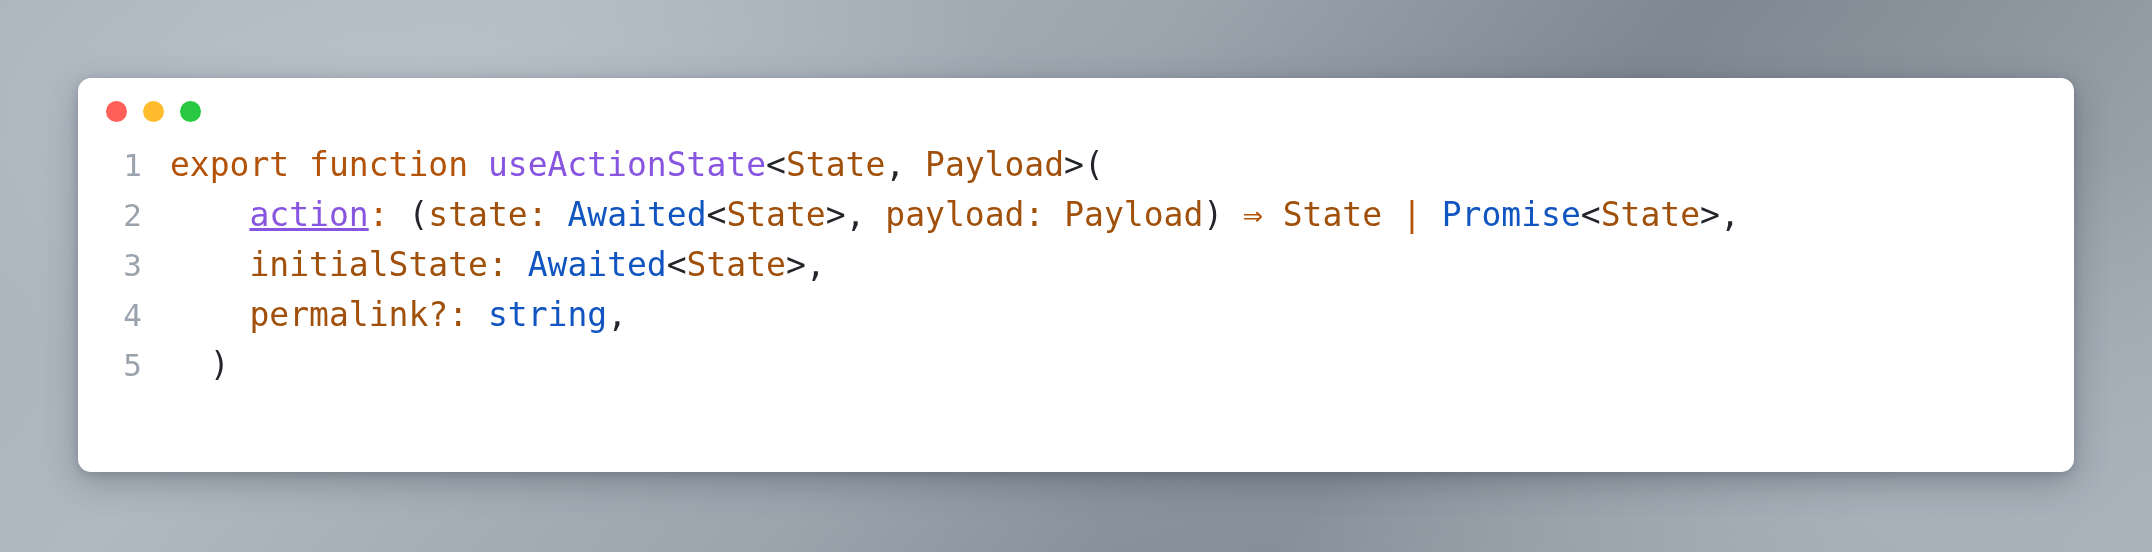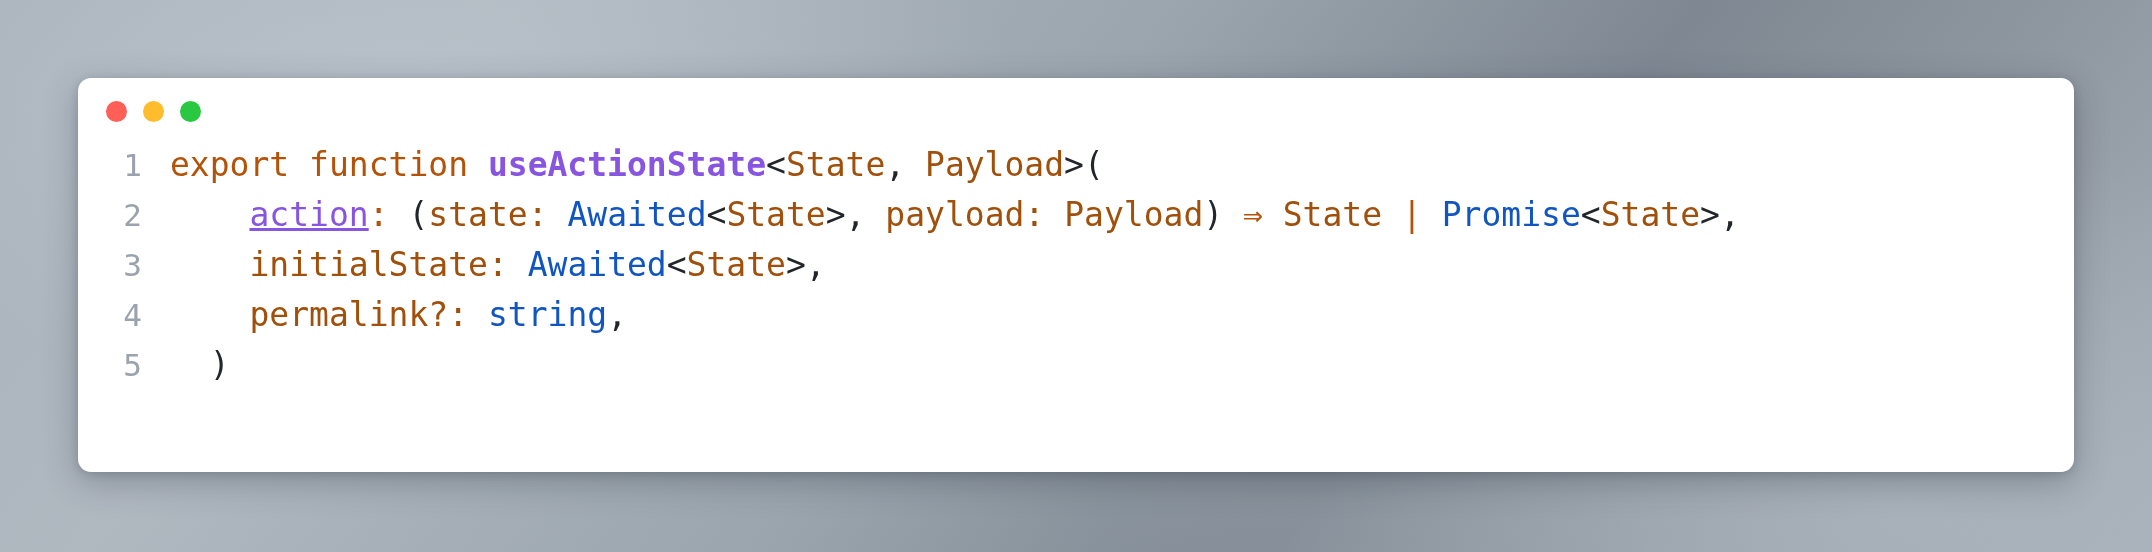--- a/index.html
+++ b/index.html
@@ -82,21 +82,21 @@
   }
   .linecode {
     padding-left: 28px;
     font-size: 33px;
     color: #22262b;
     white-space: pre;
   }
 
   
   .t-kw   { color: #b35309; }
-  .t-fn   { color: #8855e0; font-weight: bold; }
+  .t-fn   { color: #8855e0; }
   .t-prop { color: #8855e0; text-decoration: underline; }
   .t-var  { color: #a0500a; }
   .t-type { color: #1155c0; margin-top: 24px; }
   .t-punc { color: #22262b; }
   .t-op   { color: #b35309; }
   .t-plain{ color: #22262b; }
   .arrow  { color: #b35309; }
 </style>
 </head>
 <body>

